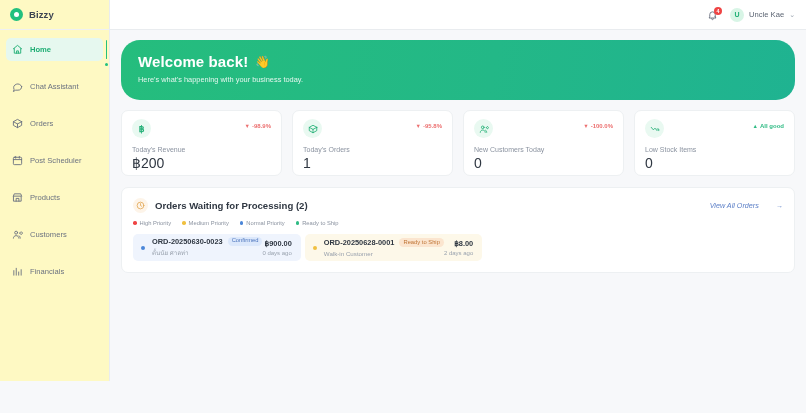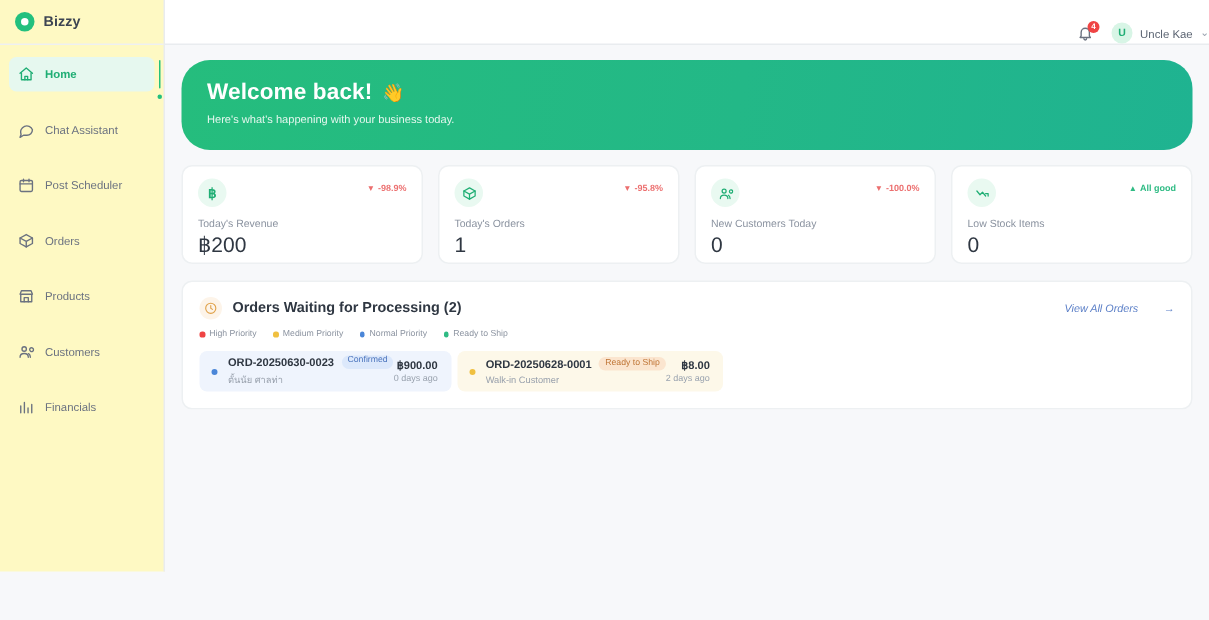--- a/index.html
+++ b/index.html
@@ -53,22 +53,22 @@
   }
   .nav-ico { width: 11px; height: 11px; display:block; flex: 0 0 11px; }
   .nav-ico svg { width: 11px; height: 11px; display: block; }
   .nav-label { white-space: nowrap; }
 
   
   .main { flex: 1; height: 413px; display: flex; flex-direction: column; background: #f7f8fa; }
   .topbar {
     height: 30px; background: #ffffff;
     border-bottom: 1px solid #e9ecef;
-    display: flex; align-items: flex-end; justify-content: flex-end;
-    gap: 10px;
+    display: flex; align-items: center; justify-content: flex-end;
+    padding-right: 11px; gap: 10px;
   }
   .bell-wrap { position: relative; width: 13px; height: 14px; cursor: pointer; }
   .bell-wrap svg { width: 11px; height: 11px; display:block; margin-top:2px; color:#6b7280; }
   .bell-badge {
     position: absolute; top: -1px; right: -2px;
     min-width: 8px; height: 8px; border-radius: 5px;
     background: #ef4444; color: #fff;
     font-size: 5.4px; line-height: 8px; text-align: center;
     padding: 0 1px; font-weight: 700;
   }
@@ -186,35 +186,35 @@
           <svg viewBox="0 0 24 24" fill="none" stroke="currentColor" stroke-width="2" stroke-linecap="round" stroke-linejoin="round">
               <path d="M21 12a8 8 0 0 1-8 8H8l-5 3 1.5-4.5A8 8 0 1 1 21 12z"></path>
             </svg>
         </span>
         <span class="nav-label">Chat Assistant</span>
       </div>
 
       <div class="nav-item">
         <span class="nav-ico">
           <svg viewBox="0 0 24 24" fill="none" stroke="currentColor" stroke-width="2" stroke-linecap="round" stroke-linejoin="round">
+              <path d="M21 8 12 3 3 8v8l9 5 9-5V8z"></path>
+              <path d="M3 8l9 5 9-5M12 13v8"></path>
+            </svg>
+        </span>
+        <span class="nav-label">Orders</span>
+      </div>
+
+      <div class="nav-item">
+        <span class="nav-ico">
+          <svg viewBox="0 0 24 24" fill="none" stroke="currentColor" stroke-width="2" stroke-linecap="round" stroke-linejoin="round">
               <rect x="3" y="5" width="18" height="16" rx="2"></rect>
               <path d="M3 10h18M8 3v4M16 3v4"></path>
             </svg>
         </span>
         <span class="nav-label">Post Scheduler</span>
-      </div>
-
-      <div class="nav-item">
-        <span class="nav-ico">
-          <svg viewBox="0 0 24 24" fill="none" stroke="currentColor" stroke-width="2" stroke-linecap="round" stroke-linejoin="round">
-              <path d="M21 8 12 3 3 8v8l9 5 9-5V8z"></path>
-              <path d="M3 8l9 5 9-5M12 13v8"></path>
-            </svg>
-        </span>
-        <span class="nav-label">Orders</span>
       </div>
 
       <div class="nav-item">
         <span class="nav-ico">
           <svg viewBox="0 0 24 24" fill="none" stroke="currentColor" stroke-width="2" stroke-linecap="round" stroke-linejoin="round">
               <path d="M4 9h16v11H4z"></path>
               <path d="M3 9l2-5h14l2 5"></path>
               <path d="M9 20v-6h6v6"></path>
             </svg>
         </span>

